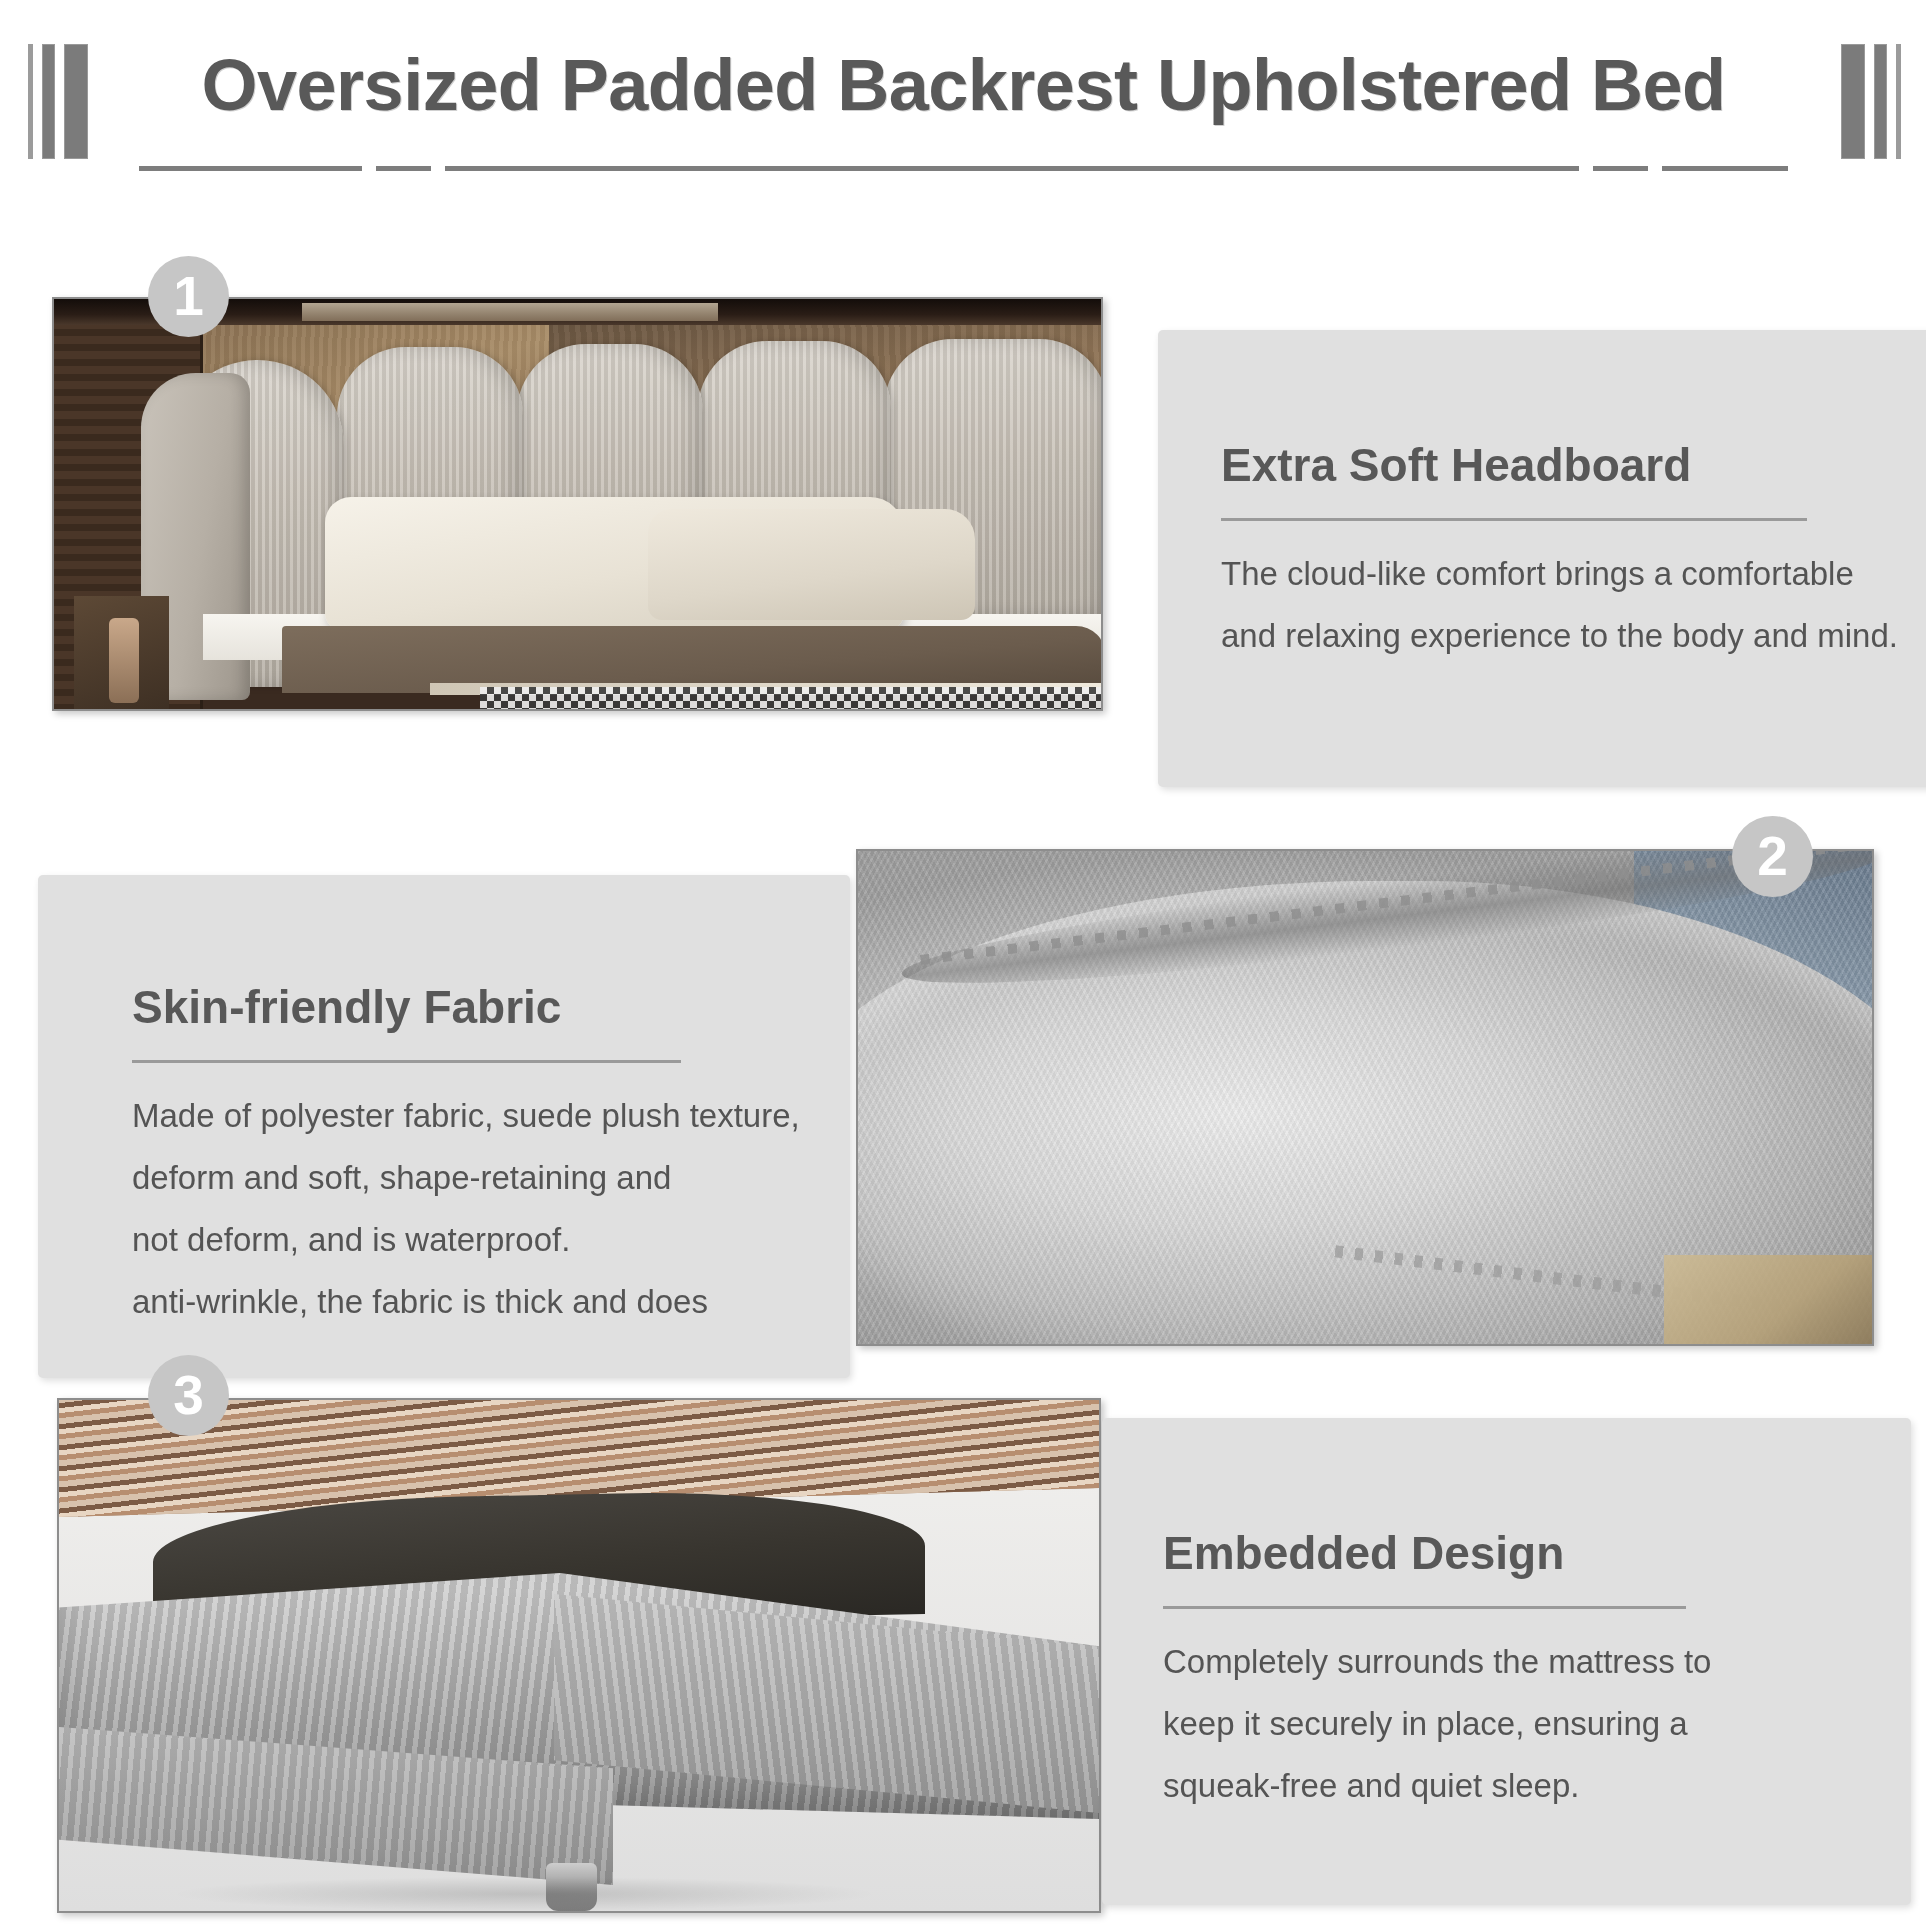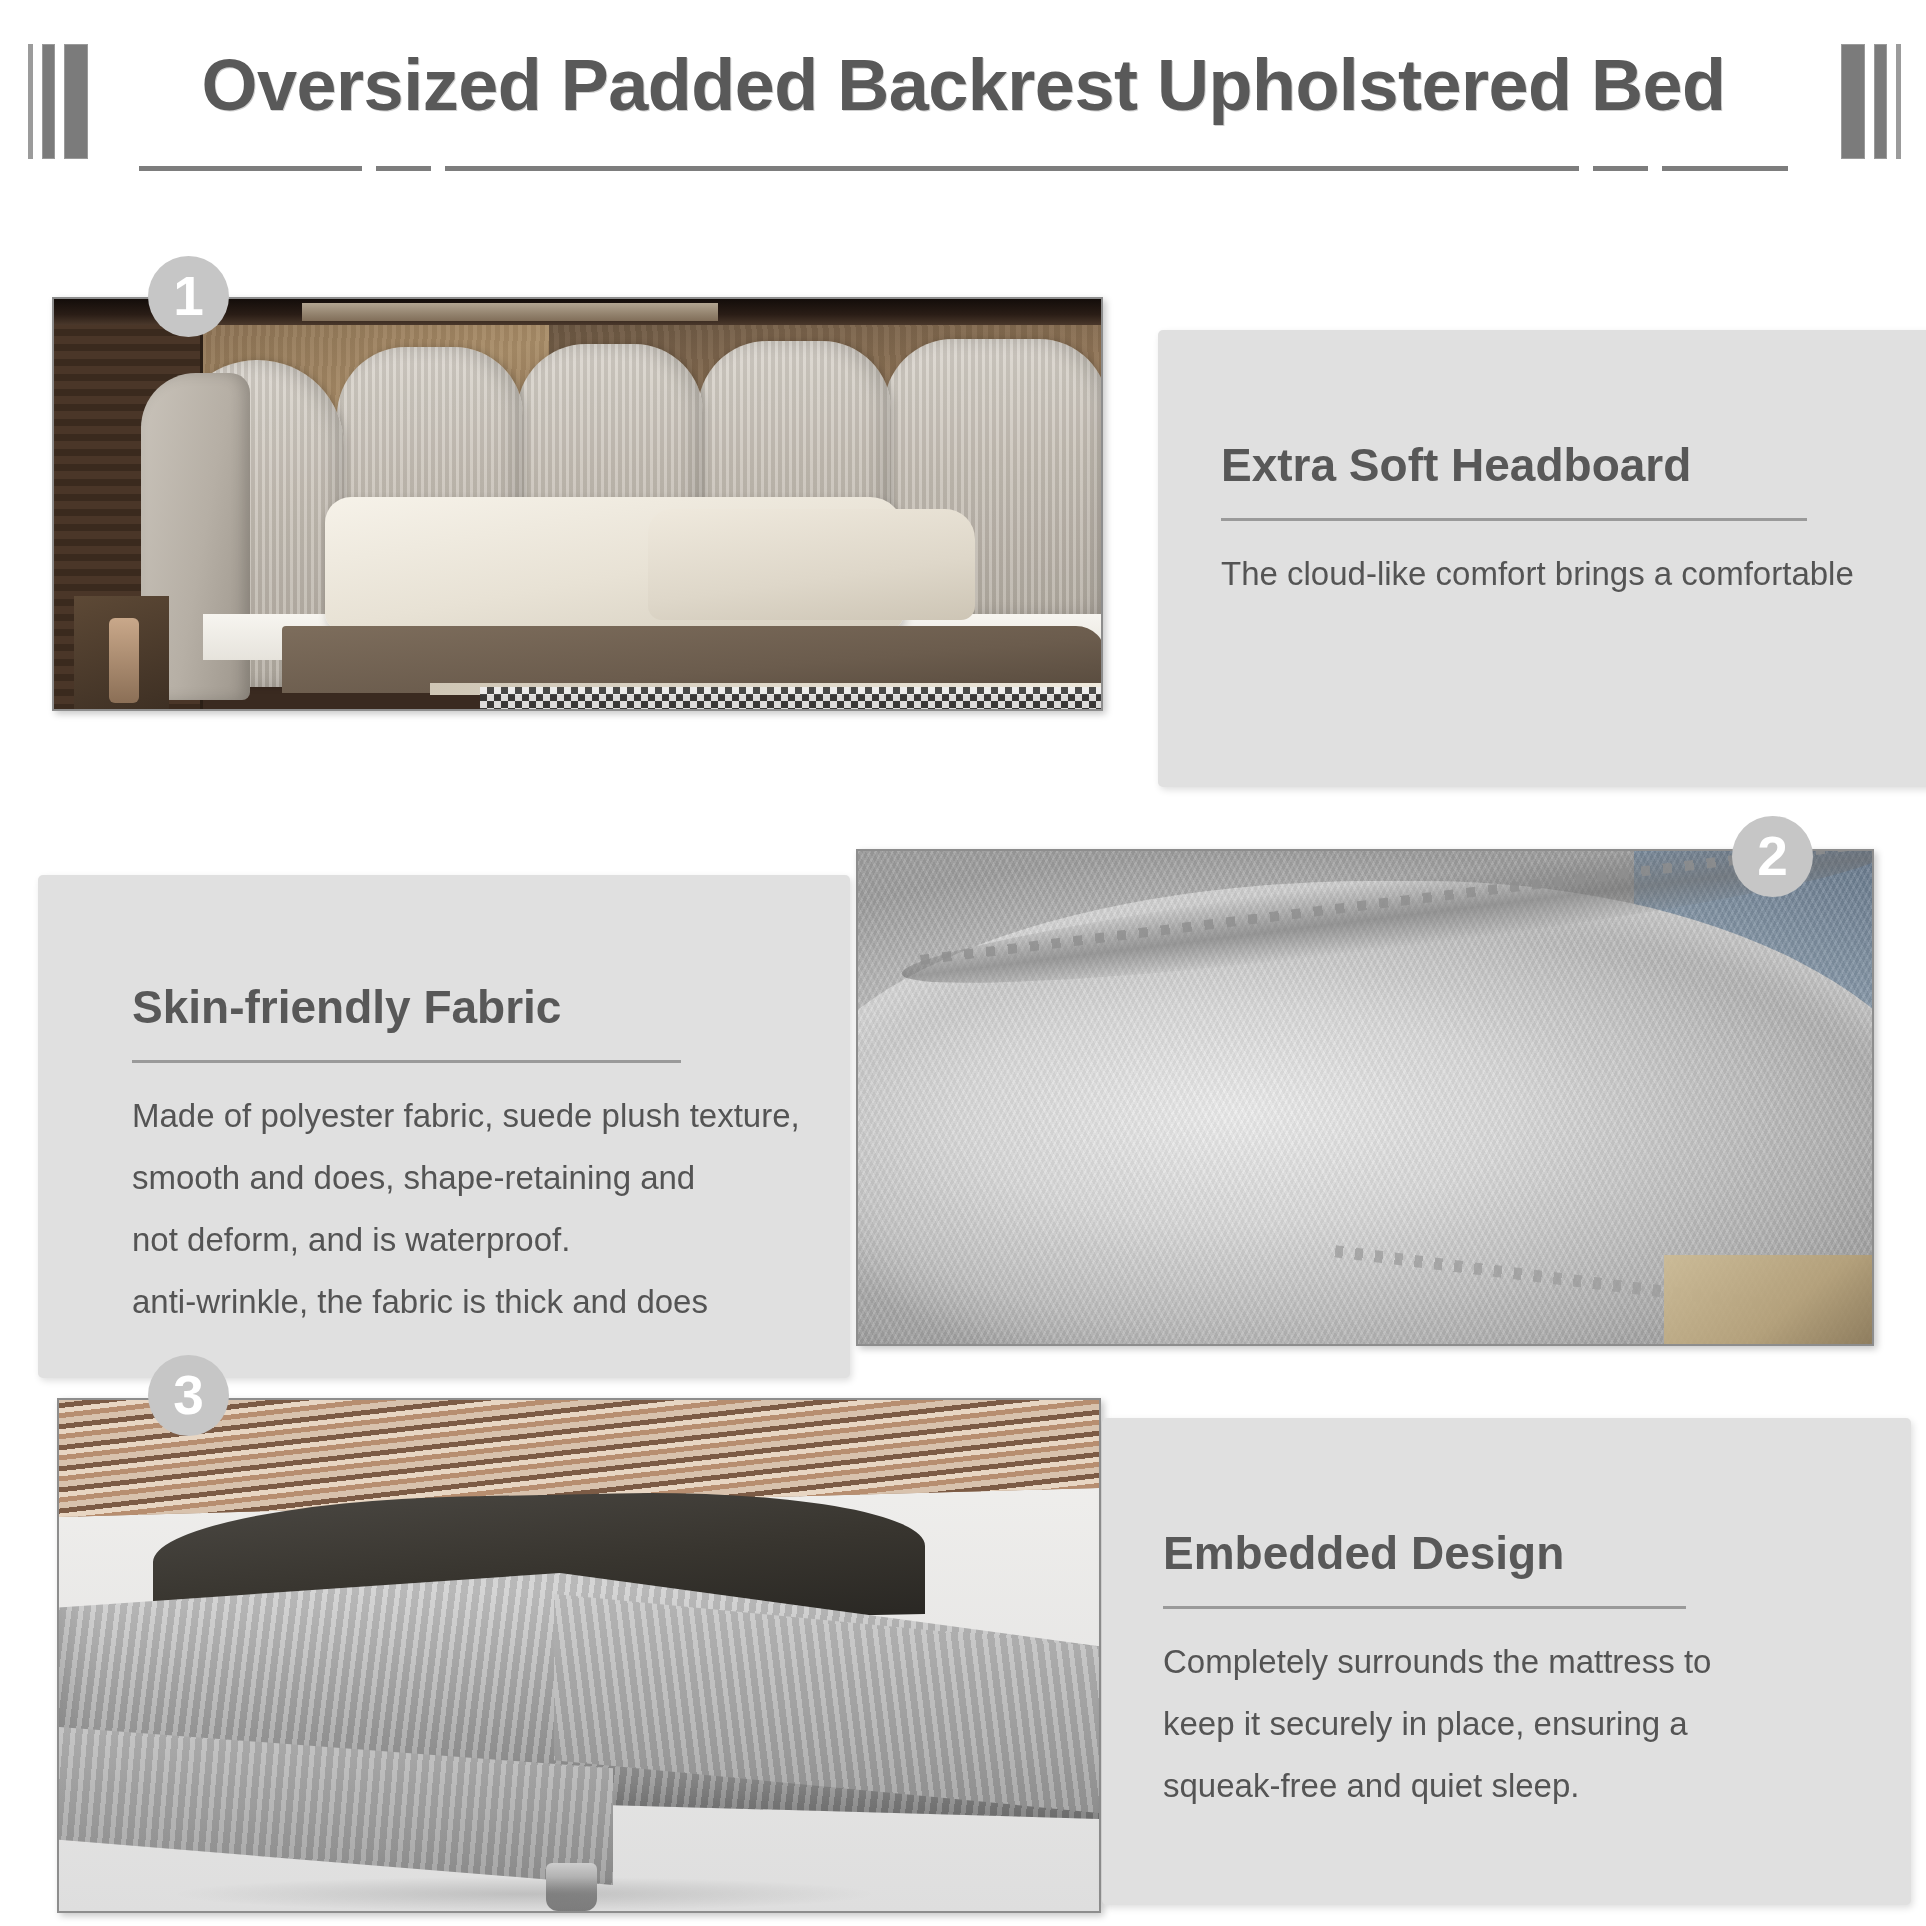--- a/index.html
+++ b/index.html
@@ -401,31 +401,32 @@
   </div>
 
   <div class="badge" style="left:148px; top:256px;">1</div>
 
   <div id="card1" class="card">
     <div class="card-inner">
       <div class="card-title">Extra Soft Headboard</div>
       <div class="card-rule"></div>
       <div class="card-body">
         <span class="ln">The cloud-like comfort brings a comfortable</span>
+        <span class="ln">and relaxing experience to the body and mind.</span>
       </div>
     </div>
   </div>
 
   <div id="card2" class="card">
     <div class="card-inner">
       <div class="card-title">Skin-friendly Fabric</div>
       <div class="card-rule"></div>
       <div class="card-body">
         <span class="ln">Made of polyester fabric, suede plush texture,</span>
-        <span class="ln">smooth and does, shape-retaining and</span>
+        <span class="ln">deform and soft, shape-retaining and</span>
         <span class="ln">not deform, and is waterproof.</span>
         <span class="ln">anti-wrinkle, the fabric is thick and does</span>
       </div>
     </div>
   </div>
 
   <div id="photo2" class="photo">
     <div id="p2-bg"></div>
     <div id="p2-blue"></div>
     <div id="p2-cushion"></div>

